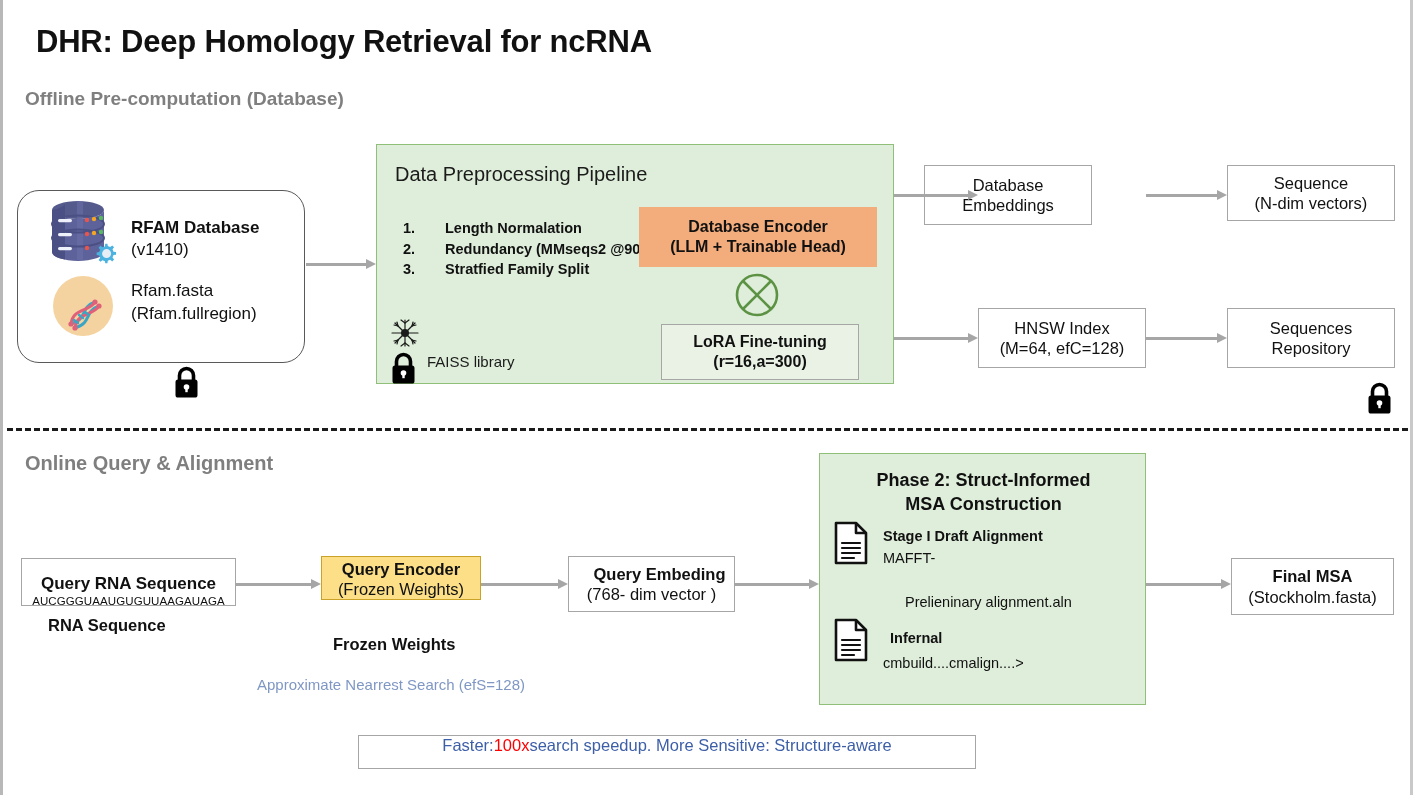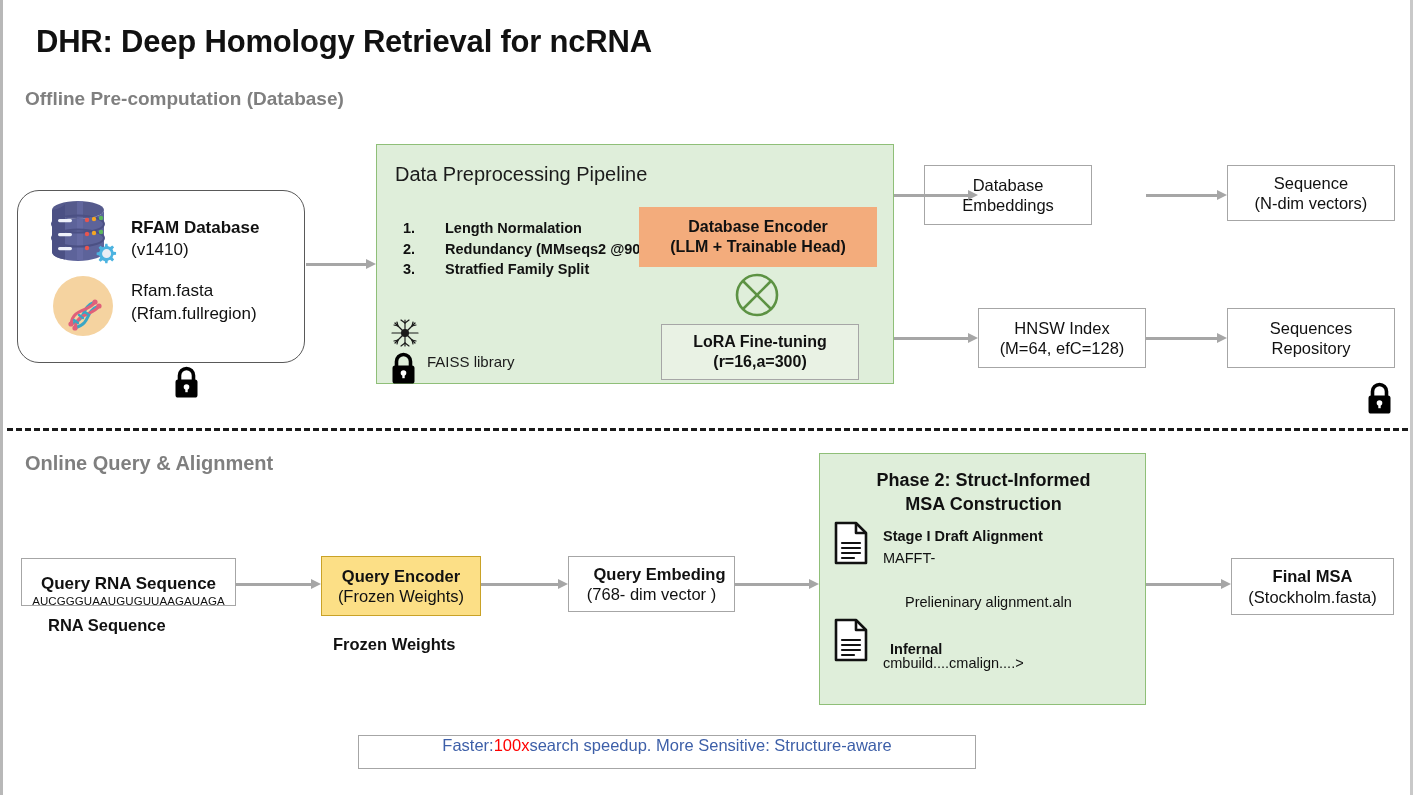--- a/index.html
+++ b/index.html
@@ -107,22 +107,22 @@
 
   
   #query-rna {
     left: 18px; top: 558px; width: 215px; height: 48px;
     justify-content: center;
   }
   #query-rna .l1 { font-weight: bold; font-size: 17px; margin-top: 18px; }
   #query-rna .l2 { font-size: 11.5px; letter-spacing: 0.1px; }
 
   #query-encoder {
-    left: 318px; top: 556px; width: 160px; height: 60px;
-    background: #fcdf86; border: 1px solid #c9a227;
+    left: 318px; top: 556px; width: 160px; height: 44px;
+    background: #fcdf86; border: 1px solid #c9a227; justify-content: flex-end;
   }
   #query-encoder .l1 { font-weight: bold; font-size: 16.5px; }
 
   #query-embed {
     left: 565px; top: 556px; width: 167px; height: 56px;
   }
   #query-embed .l1 { font-weight: bold; font-size: 16.5px; margin-left: 16px; }
 
   #final-msa {
     left: 1228px; top: 558px; width: 163px; height: 57px;
@@ -140,21 +140,21 @@
   }
   #phase2-t1 { left: 828px; top: 470px; width: 305px; text-align: center;
                font-size: 18px; font-weight: bold; color: #111; }
   #phase2-t2 { left: 828px; top: 494px; width: 305px; text-align: center;
                font-size: 18px; font-weight: bold; color: #111; }
   #doc-icon-1 { left: 830px; top: 521px; width: 36px; height: 44px; }
   #doc-icon-2 { left: 830px; top: 618px; width: 36px; height: 44px; }
   #phase2-s1a { left: 880px; top: 528px; font-size: 14.5px; font-weight: bold; color: #111; }
   #phase2-s1b { left: 880px; top: 550px; font-size: 14.5px; font-weight: normal; color: #111; }
   #phase2-pre { left: 902px; top: 594px; font-size: 14.5px; color: #111; }
-  #phase2-s2a { left: 887px; top: 630px; font-size: 14.5px; font-weight: bold; color: #111; margin-top: 11px; }
+  #phase2-s2a { left: 887px; top: 630px; font-size: 14.5px; font-weight: bold; color: #111; }
   #phase2-s2b { left: 880px; top: 655px; font-size: 14.5px; color: #111; }
 
   
   #banner {
     left: 355px; top: 735px; width: 618px; height: 34px;
     border: 1px solid #a6a6a6; background: #ffffff;
     display: flex; justify-content: center;
     font-size: 16.5px; color: #3d5fa8;
   }
   #banner .hot { color: #ff0000; }
@@ -382,20 +382,21 @@
     <span class="l2">(Frozen Weights)</span>
   </div>
 
   <div class="abs box" id="query-embed">
     <span class="l1">Query Embeding</span>
     <span class="l2">(768- dim vector )</span>
   </div>
 
   <div class="abs" id="label-rna-seq">RNA Sequence</div>
   <div class="abs" id="label-frozen-w">Frozen Weights</div>
+  <div class="abs" id="label-ann">Approximate Nearrest Search (efS=128)</div>
 
   <div class="abs" id="phase2-panel"></div>
   <div class="abs" id="phase2-t1">Phase 2: Struct-Informed</div>
   <div class="abs" id="phase2-t2">MSA Construction</div>
 
   <div class="abs" id="doc-icon-1">
     <svg width="36" height="44" viewBox="0 0 36 44">
       <path d="M3 2 h20 l10 10 v30 H3 z" fill="#fff" stroke="#111" stroke-width="2.6" stroke-linejoin="round"></path>
       <path d="M23 2 v10 h10" fill="none" stroke="#111" stroke-width="2.6" stroke-linejoin="round"></path>
       <g stroke="#111" stroke-width="2.2" stroke-linecap="round">

